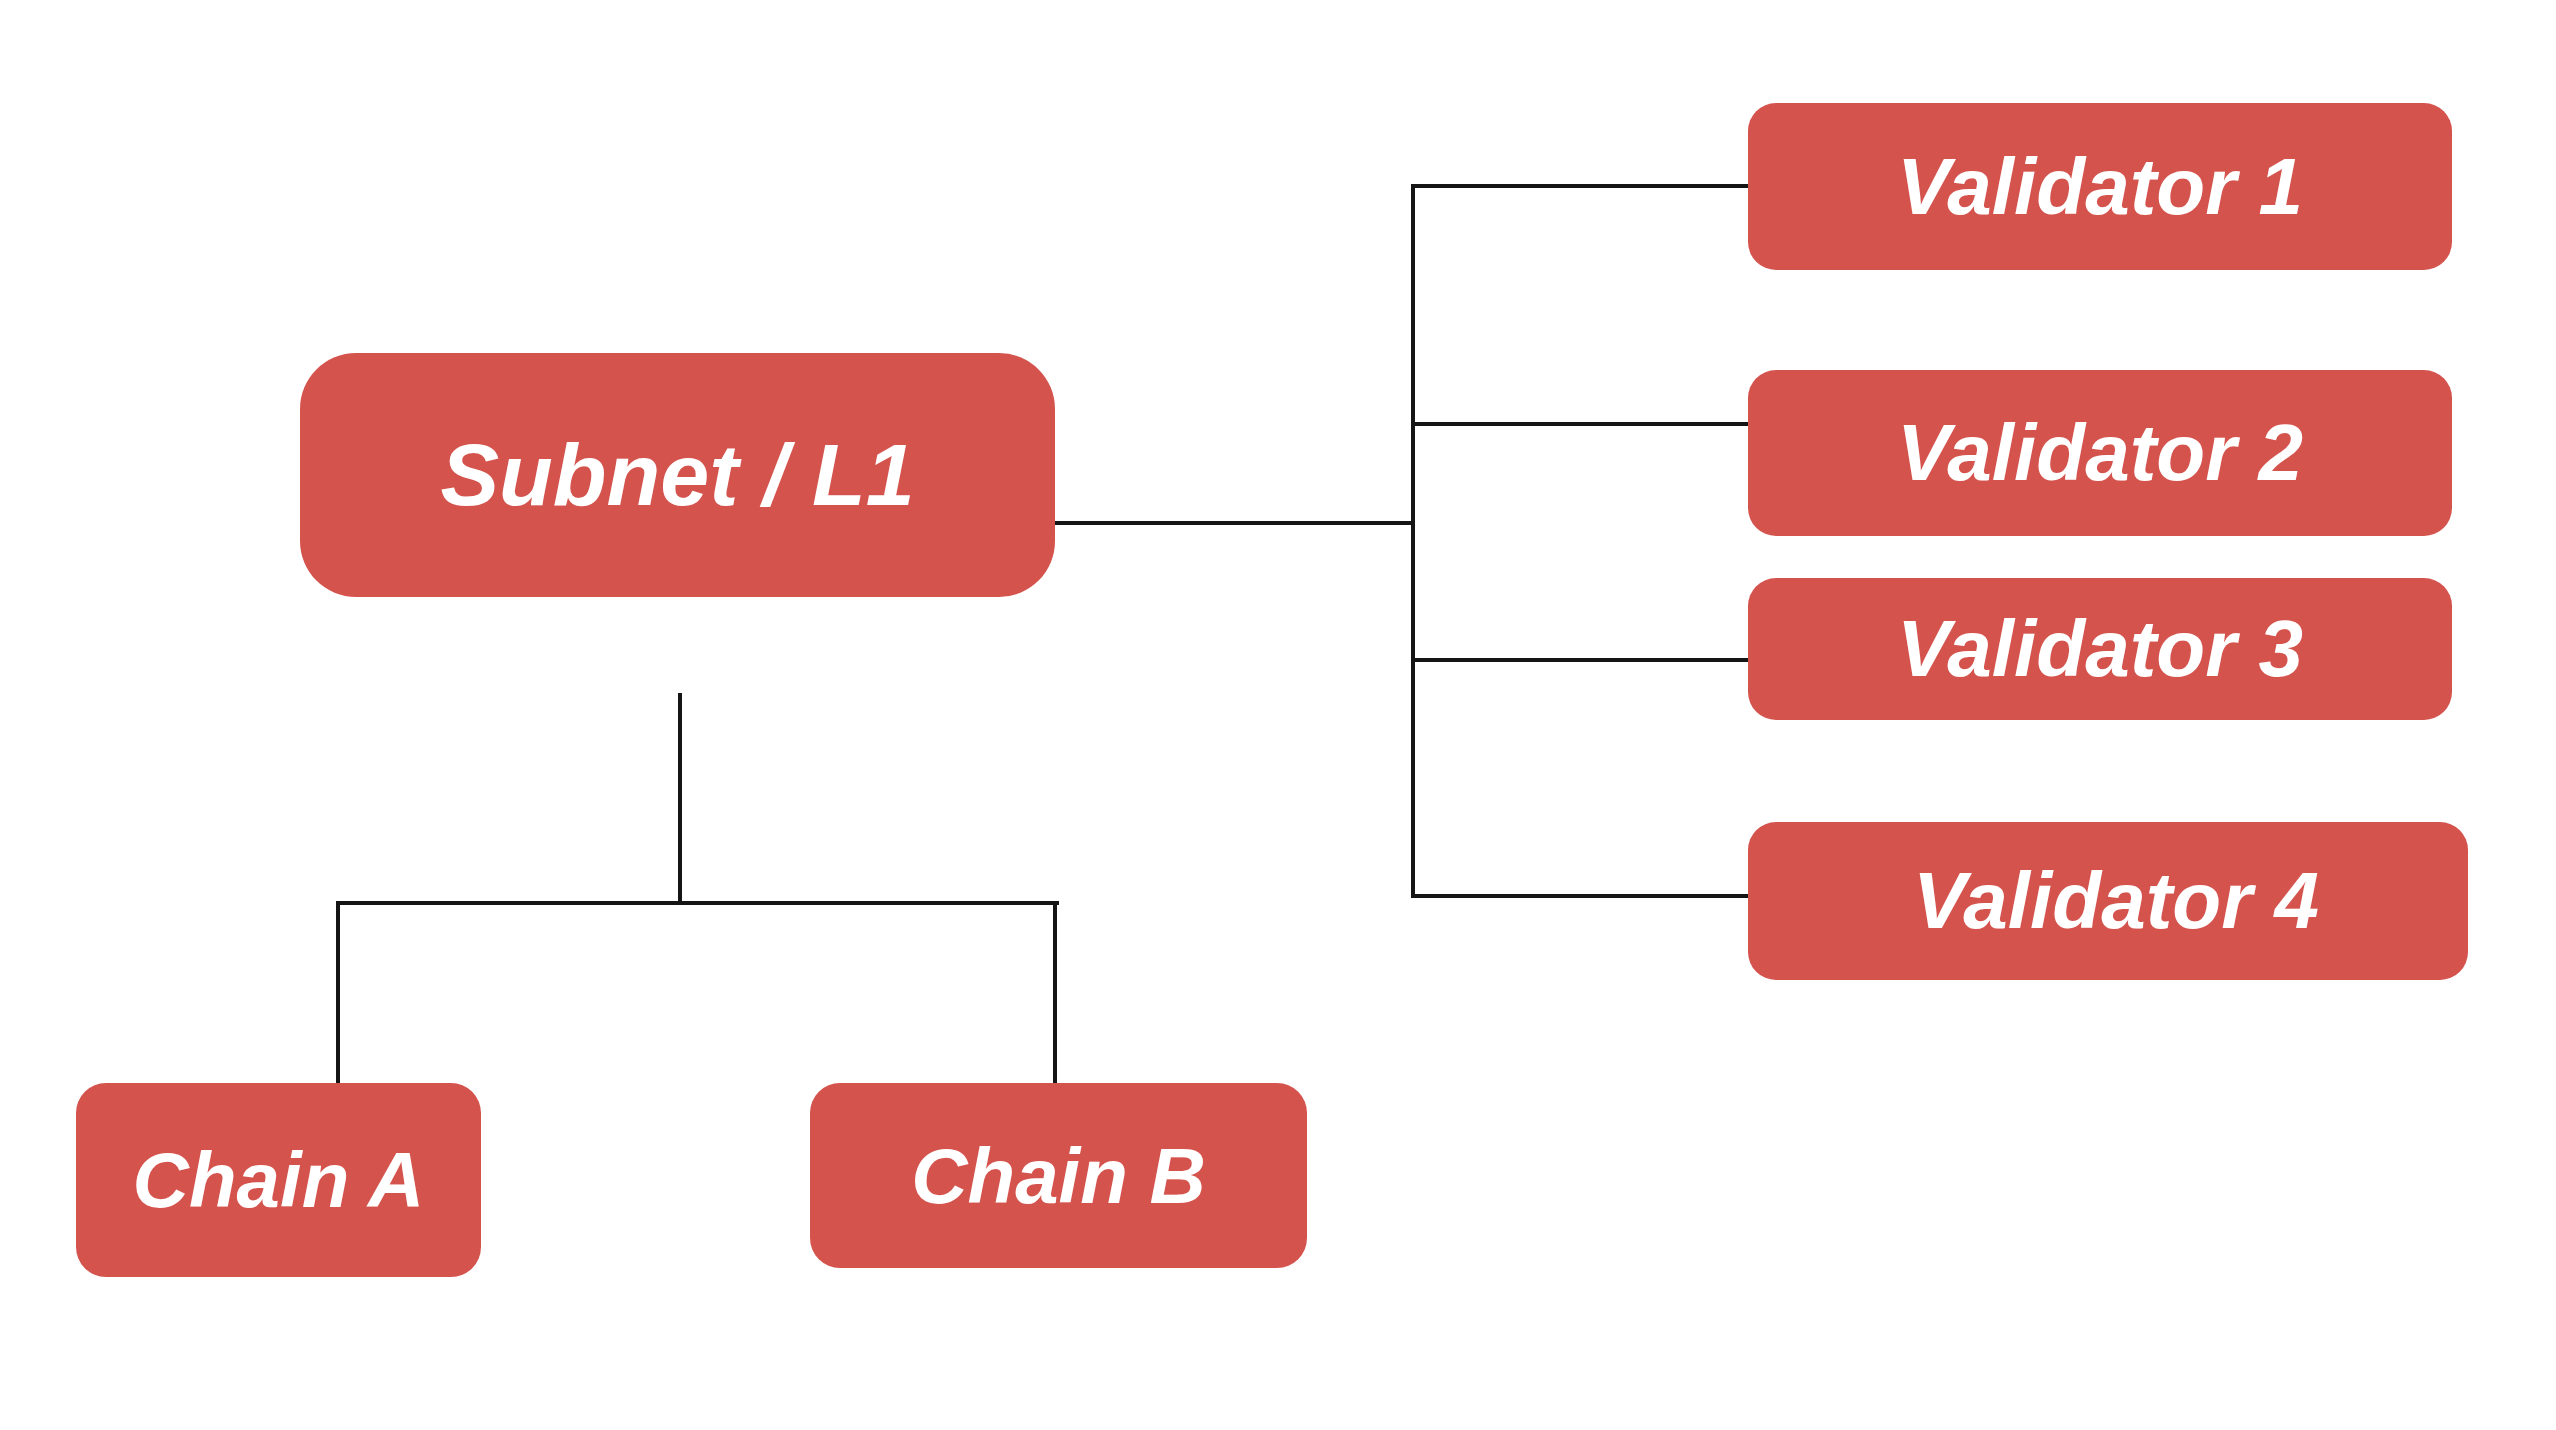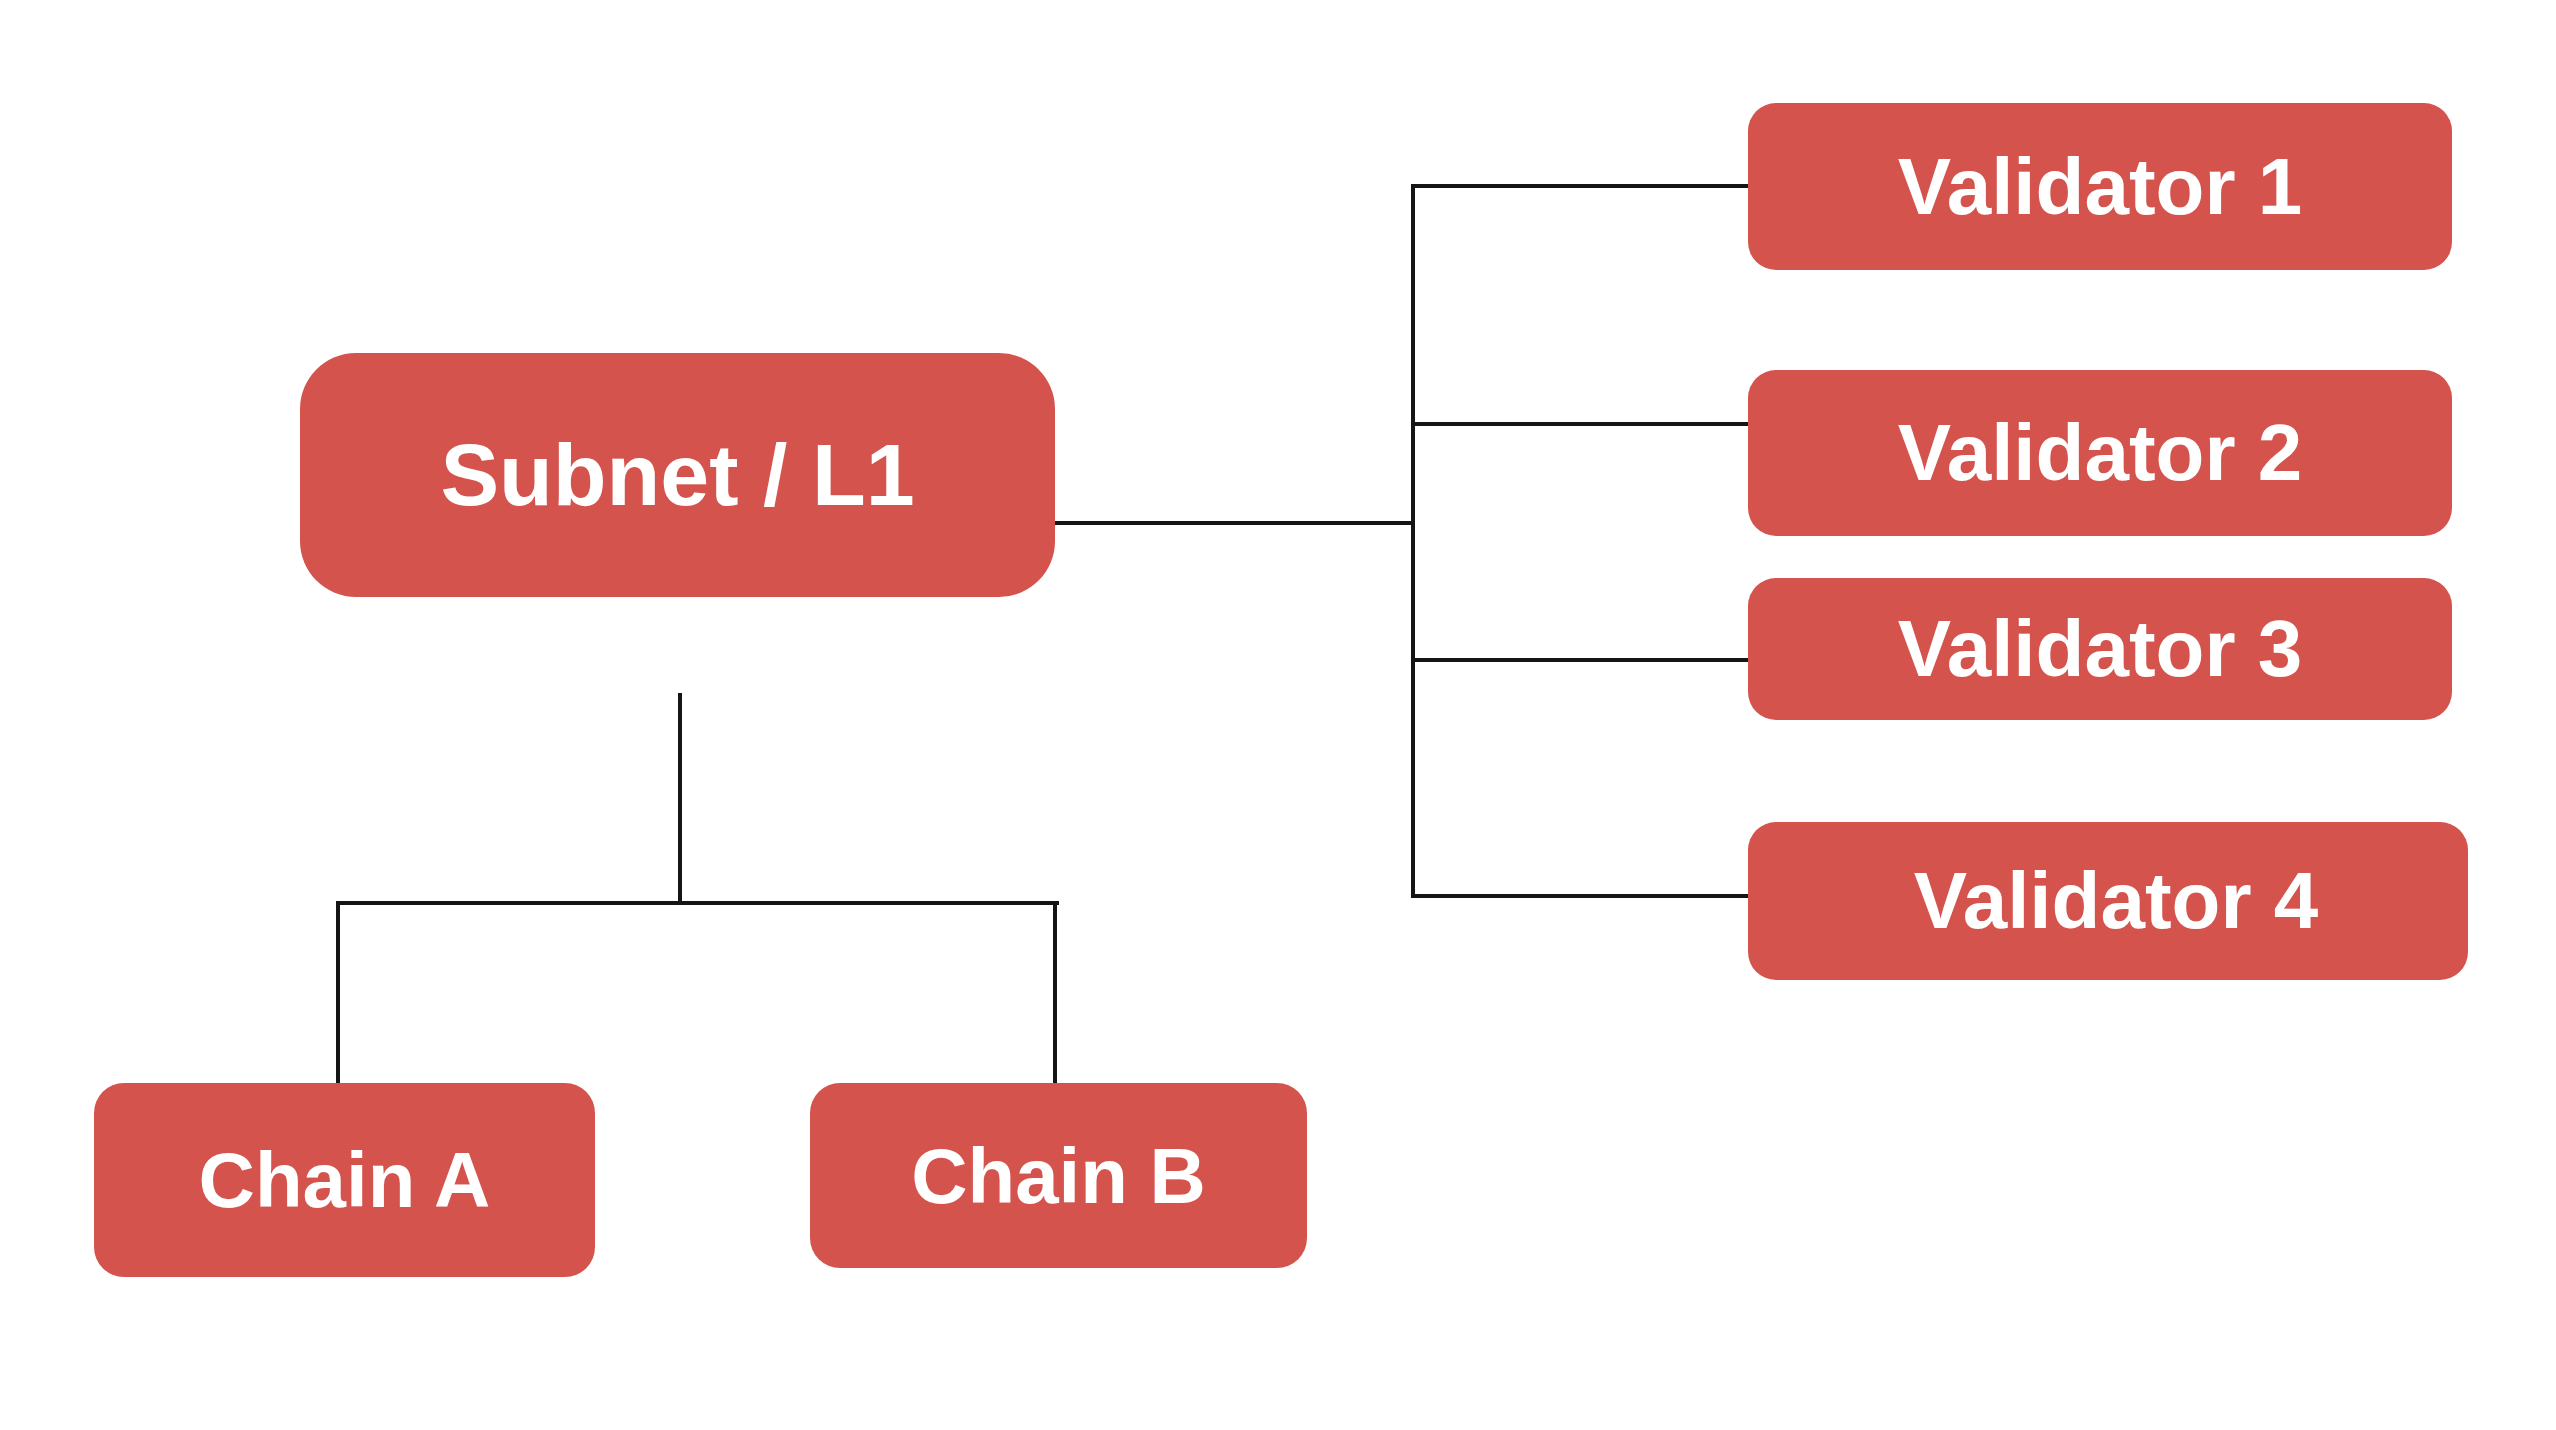--- a/index.html
+++ b/index.html
@@ -22,34 +22,35 @@
   }
   .node{
     position:absolute;
     background:var(--fill);
     color:var(--text);
     display:flex;align-items:center;justify-content:center;
     font-weight:700;
     text-align:center;
     line-height:1;
     white-space:nowrap;
+    font-style:italic;
   }
   .node span{display:block;}
   .edge{position:absolute;background:var(--line);}
 
   
   .n-subnet{left:300px;top:353px;width:755px;height:244px;border-radius:56px;font-size:88px;}
   
   .n-val{left:1748px;width:704px;border-radius:28px;font-size:80px;}
   .n-val1{top:103px;height:167px;}
   .n-val2{top:342px;height:166px;margin-top:28px;}
   .n-val3{top:578px;height:142px;}
   .n-val4{top:822px;height:158px;padding-left:16px;}
   
-  .n-chainA{left:94px;top:1083px;width:501px;height:194px;border-radius:30px;font-size:78px;}
+  .n-chainA{left:76px;top:1083px;width:405px;height:194px;border-radius:30px;font-size:78px;}
   .n-chainB{left:810px;top:1083px;width:497px;height:185px;border-radius:30px;font-size:78px;}
 
   
   .e-subnet-trunk{left:1055px;top:521px;width:360px;height:4px;}
   .e-trunk{left:1411px;top:184px;width:4px;height:714px;}
   .e-branch1{left:1411px;top:184px;width:337px;height:4px;}
   .e-branch2{left:1411px;top:422px;width:337px;height:4px;}
   .e-branch3{left:1411px;top:658px;width:337px;height:4px;}
   .e-branch4{left:1411px;top:894px;width:337px;height:4px;}
   .e-subnet-drop{left:678px;top:693px;width:4px;height:212px;}

